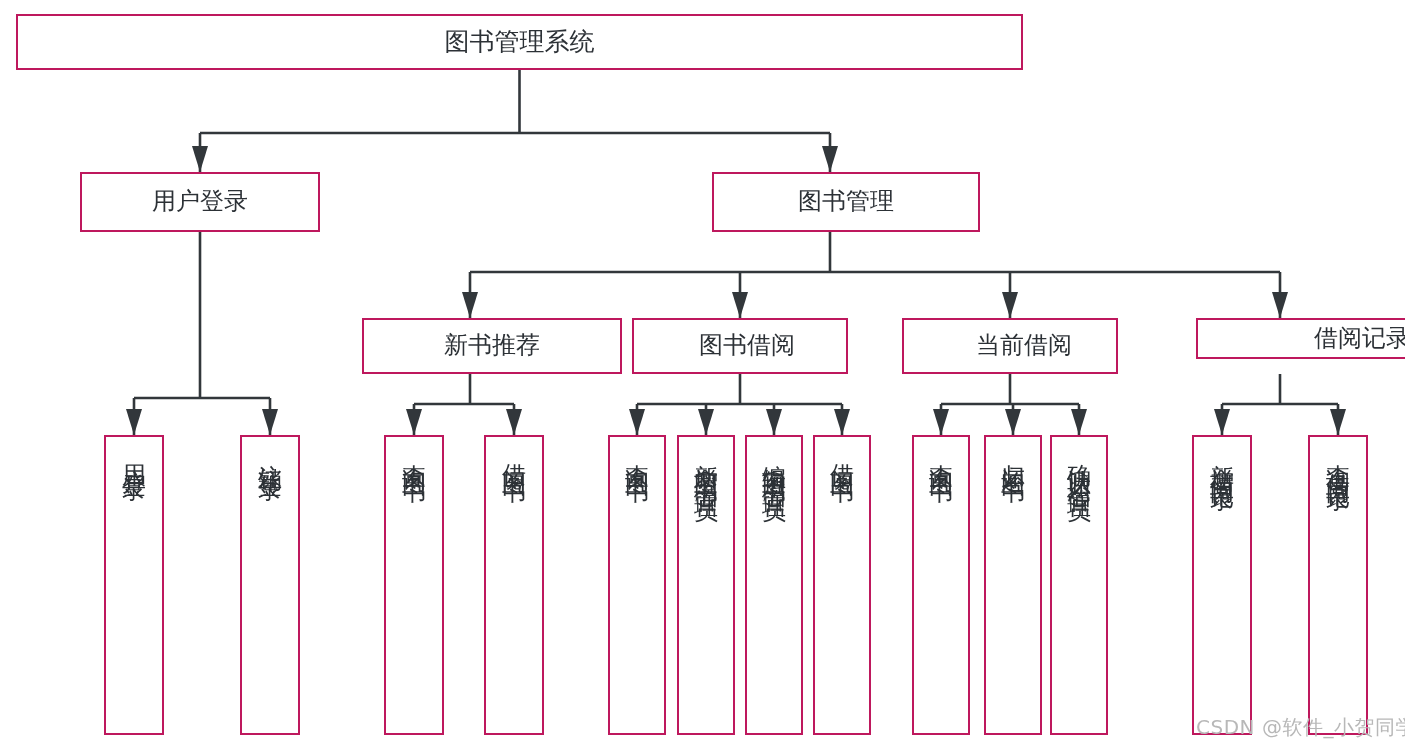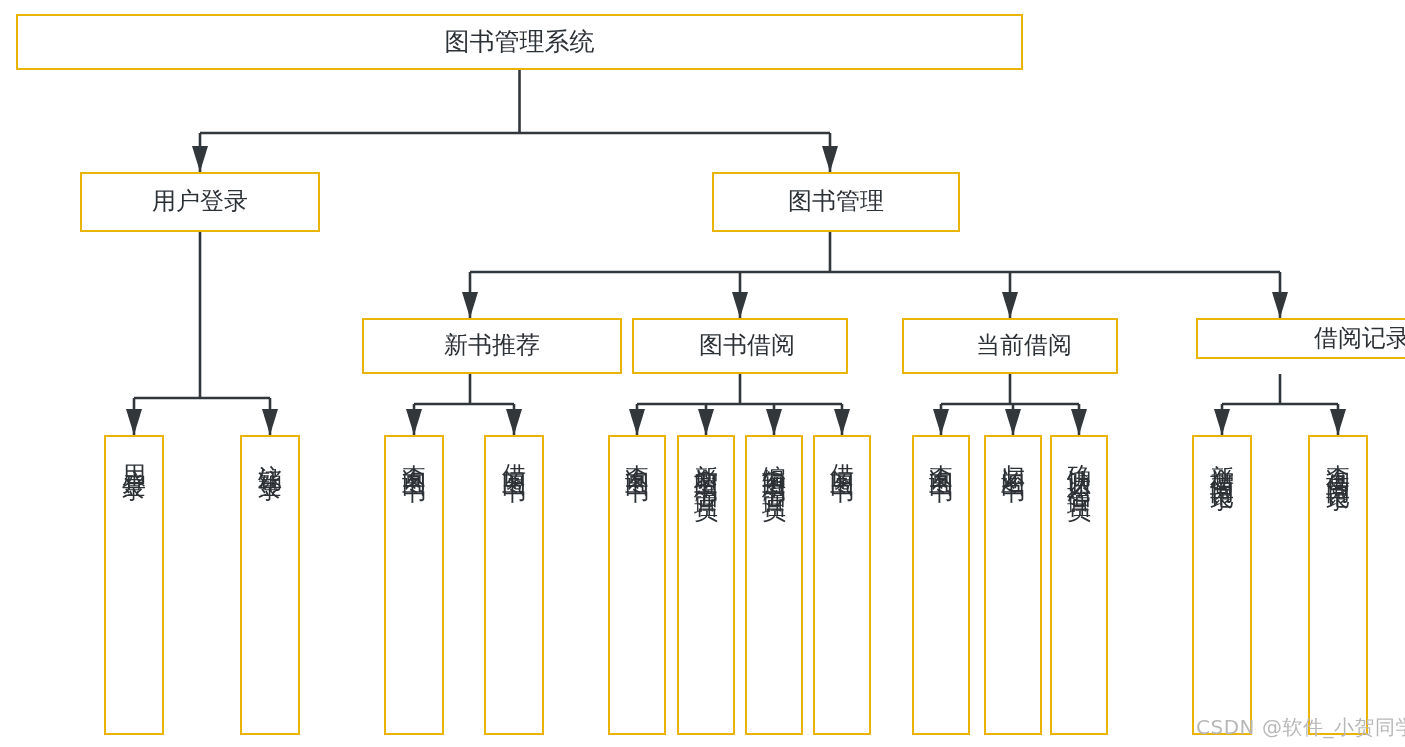--- a/index.html
+++ b/index.html
@@ -22,21 +22,21 @@
     left: 0;
     top: 0;
     width: 1405px;
     height: 747px;
     pointer-events: none;
   }
   .node {
     position: absolute;
     box-sizing: border-box;
     background: #ffffff;
-    border: 2px solid #eab308;
+    border: 2px solid #be185d;
     display: flex;
     align-items: center;
     justify-content: center;
     overflow: hidden;
   }
   .node .label {
     color: #2c3136;
     line-height: 1.22;
     text-align: center;
     white-space: nowrap;
@@ -126,21 +126,21 @@
       <path d="M 1330 409 L 1346 409 L 1338 435 Z" fill="#32373b"></path>
     </svg>
 
   <div id="nodes-layer">
       <div class="node root horiz" style="left: 16px; top: 14px; width: 1007px; height: 56px;">
         <span class="label">图书管理系统</span>
       </div>
       <div class="node horiz" style="left: 80px; top: 172px; width: 240px; height: 60px;">
         <span class="label">用户登录</span>
       </div>
-      <div class="node horiz" style="left: 712px; top: 172px; width: 248px; height: 60px;">
+      <div class="node horiz" style="left: 712px; top: 172px; width: 268px; height: 60px;">
         <span class="label">图书管理</span>
       </div>
       <div class="node horiz" style="left: 362px; top: 318px; width: 260px; height: 56px;">
         <span class="label">新书推荐</span>
       </div>
       <div class="node horiz" style="left: 632px; top: 318px; width: 216px; height: 56px; padding-left: 14px;">
         <span class="label">图书借阅</span>
       </div>
       <div class="node horiz" style="left: 902px; top: 318px; width: 216px; height: 56px; padding-left: 28px;">
         <span class="label">当前借阅</span>

